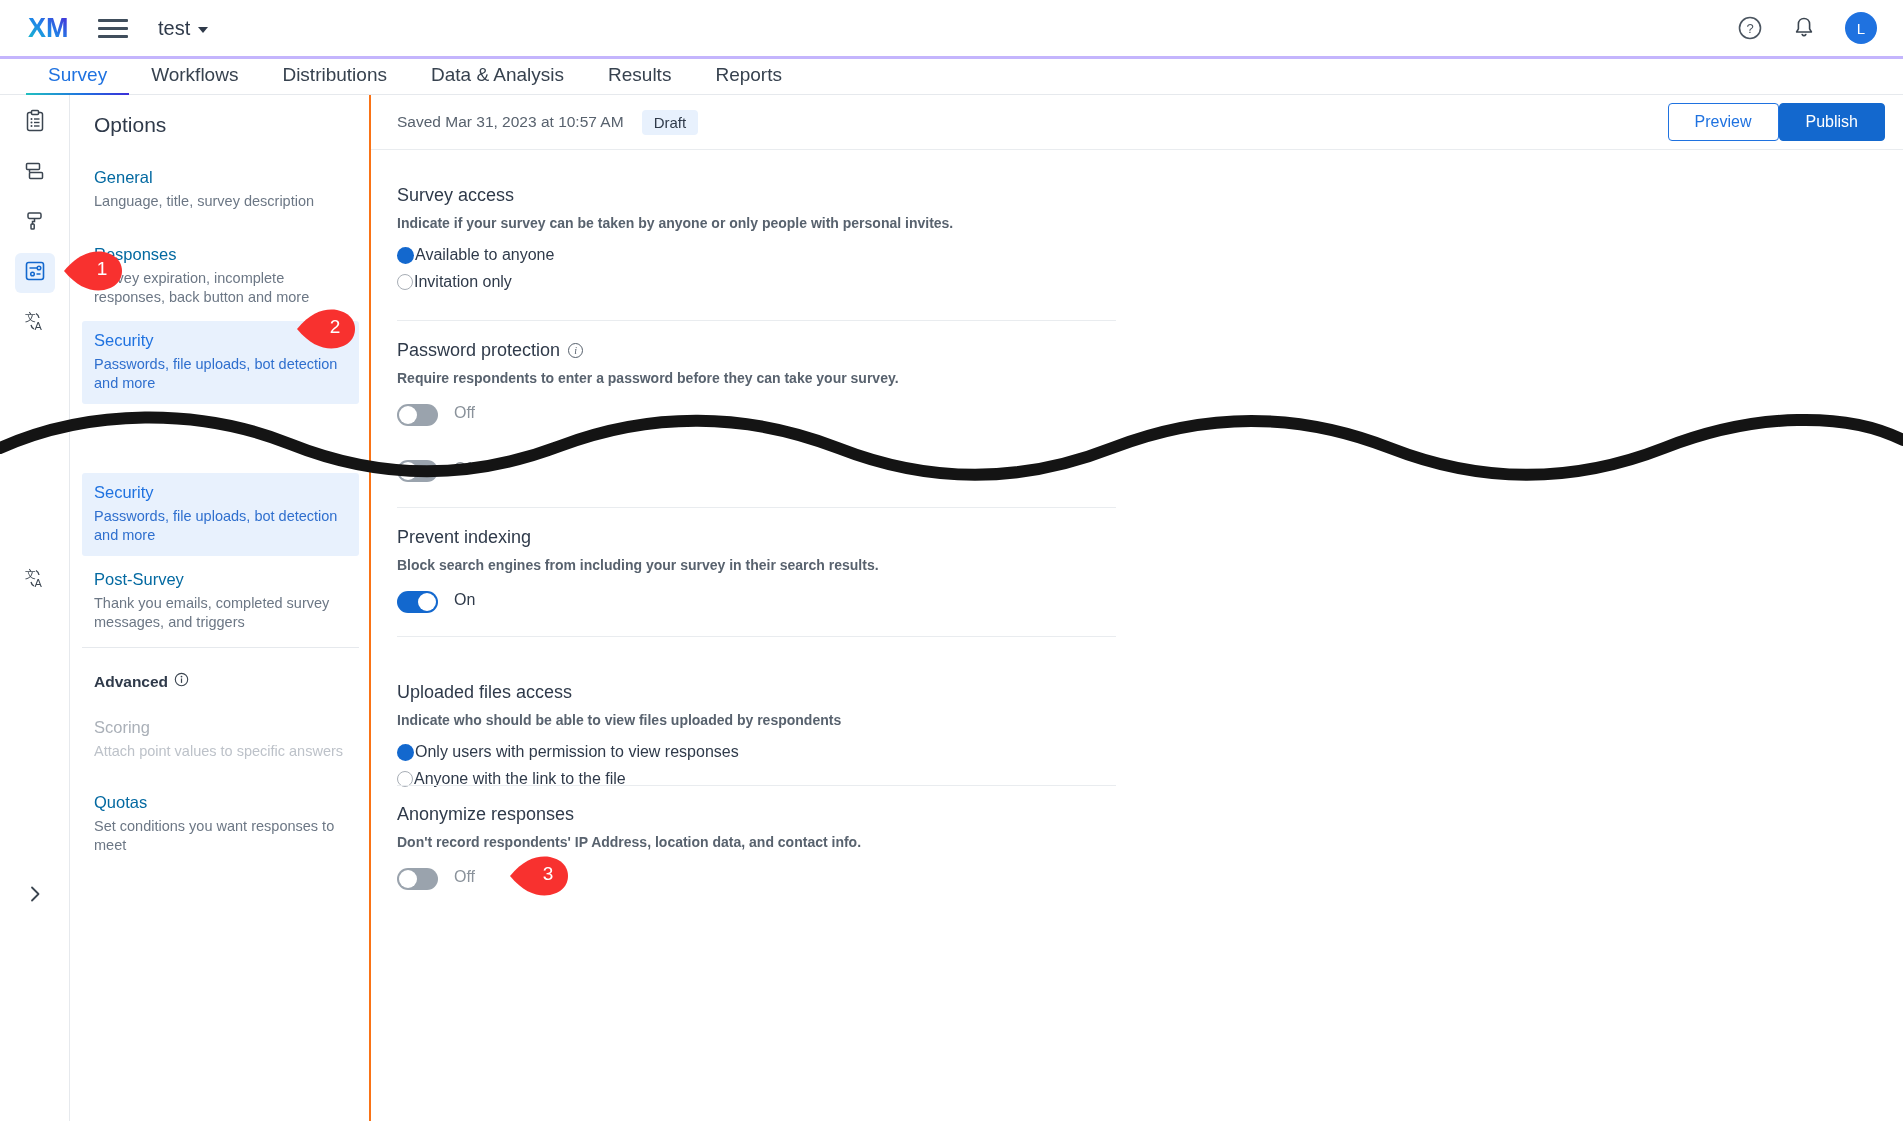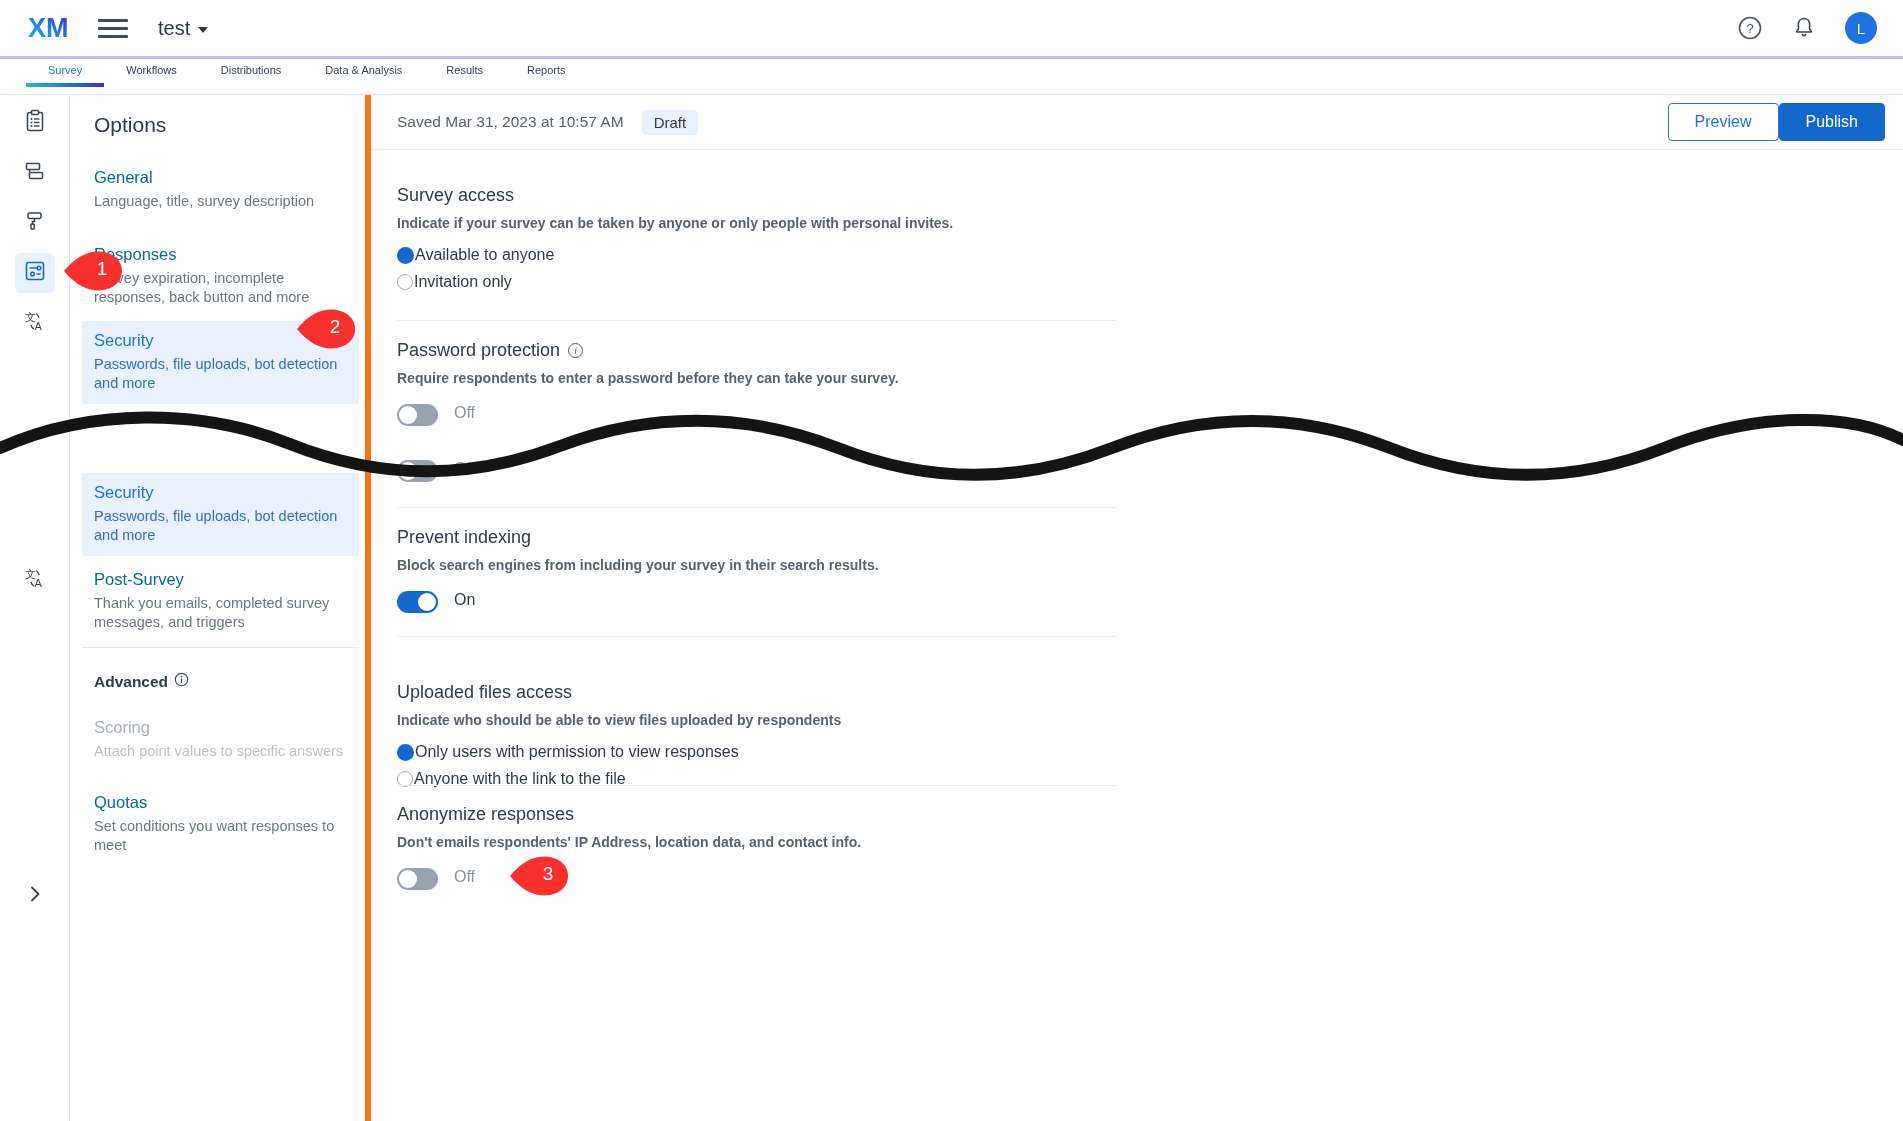--- a/index.html
+++ b/index.html
@@ -52,21 +52,21 @@
     display: flex; align-items: center; justify-content: center; cursor: pointer;
   }
 
   
   .tabbar {
     position: absolute; top: 59px; left: 0; width: 1903px; height: 36px;
     background: #fff; border-bottom: 1px solid #e6e9ed;
     display: flex; align-items: flex-start; padding-left: 26px;
   }
   .tab {
-    font-size: 11px; color: #37424f; padding: 5px 22px 9px 22px;
+    font-size: 19px; color: #37424f; padding: 5px 22px 9px 22px;
     cursor: pointer; position: relative; white-space: nowrap;
   }
   .tab.active { color: #1f72e0; }
   .tab.active::after {
     content: ""; position: absolute; left: 0; right: 0; bottom: -2px; height: 4px;
     background: linear-gradient(90deg, #21c0c0 0%, #1f72e0 55%, #3b2fd8 100%);
   }
 
   
   .rail {
@@ -80,21 +80,21 @@
   }
   .rail-ico.sel { background: #e8f1fd; }
   .rail-expand {
     position: absolute; left: 22px; bottom: 212px; width: 26px; height: 26px;
     display: flex; align-items: center; justify-content: center; cursor: pointer;
   }
 
   
   .optpanel {
     position: absolute; top: 95px; left: 70px; width: 301px; height: 1026px;
-    background: #fff; border-right: 6px solid #f97316;
+    background: #fff; border-right: 2px solid #f97316;
   }
   .opt-title { position:absolute; top: 18px; left: 24px; font-size: 21px; color:#2f3a4a; }
   .opt-item {
     position: absolute; left: 12px; width: 277px; padding: 9px 12px 11px 12px;
     border-radius: 3px; cursor: pointer;
   }
   .opt-item.sel { background: #e8f1fd; }
   .opt-item-title { font-size: 16.5px; color: #0369a1; line-height: 21px; }
   .opt-item.sel .opt-item-title { color: #1f72e0; }
   .opt-item-sub { font-size: 14.5px; color: #6c7785; line-height: 19px; margin-top: 4px; }
@@ -424,21 +424,21 @@
       </div>
       <div class="radio-row" style="margin-top:9px;">
         <span class="radio"></span>
         <span class="radio-lbl">Anyone with the link to the file</span>
       </div>
     </div>
     <div class="sec-divider" style="top:690px;"></div>
 
     <div class="section" style="top:709px;">
       <div class="sec-title">Anonymize responses</div>
-      <div class="sec-sub">Don't emails respondents' IP Address, location data, and contact info.</div>
+      <div class="sec-sub">Don't record respondents' IP Address, location data, and contact info.</div>
       <div class="toggle-row">
         <span class="toggle">
             <span class="knob"></span>
           </span>
         <span class="toggle-lbl off">Off</span>
       </div>
     </div>
 
   </div>
 

